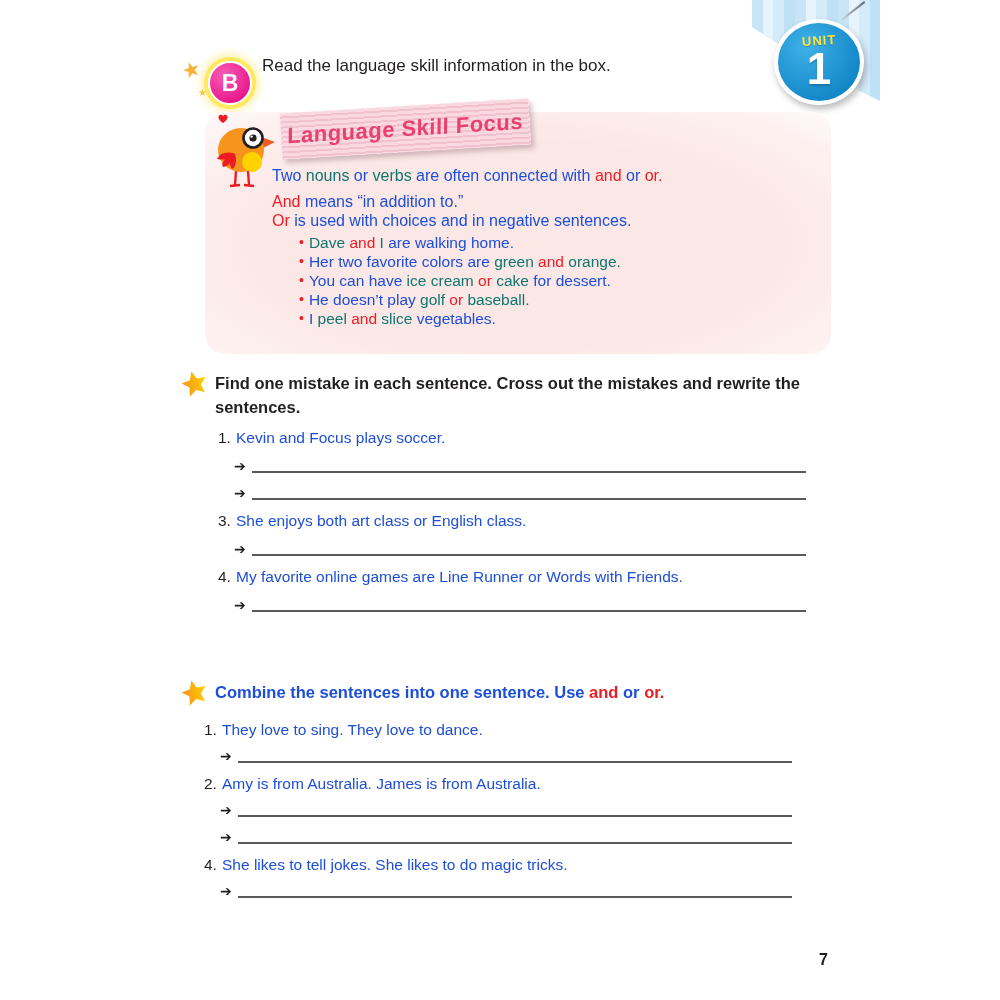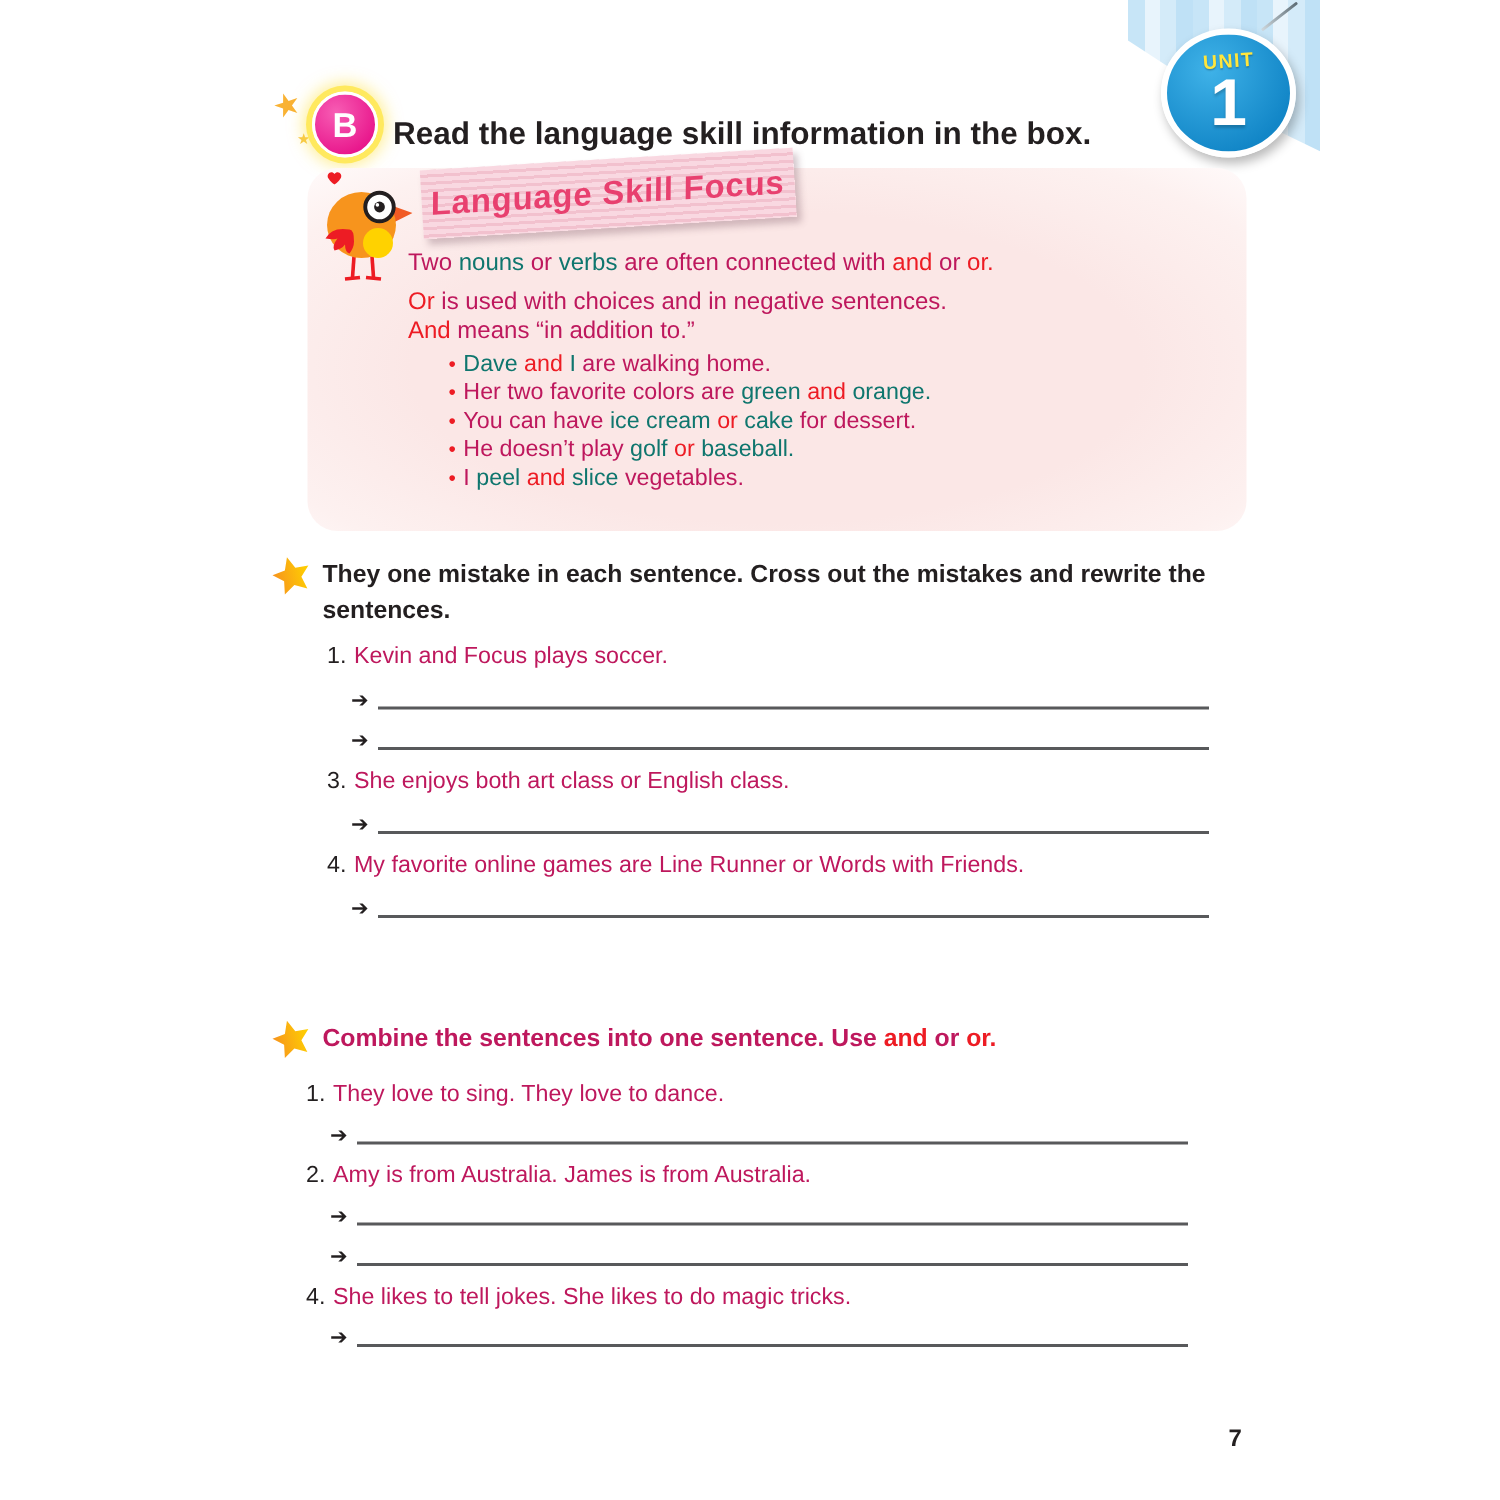--- a/index.html
+++ b/index.html
@@ -23,39 +23,39 @@
   
   .sparkle-big { position:absolute; left:182px; top:58px; color:#f9b233; font-size:21px; transform:rotate(-18deg); }
   .sparkle-small { position:absolute; left:198px; top:87px; color:#f6c544; font-size:10px; }
   .b-badge { position:absolute; left:208px; top:61px; width:44px; height:44px; border-radius:50%;
     background:radial-gradient(circle at 35% 30%, #f consolidated646a8, #e4007f);
     background:radial-gradient(circle at 35% 30%, #f75db4, #e4007f);
     border:2px solid #ffffff;
     box-shadow:0 0 0 4px #ffe95e, 0 0 10px 6px rgba(255,225,70,.55);
     display:flex; align-items:center; justify-content:center; }
   .b-badge span { color:#ffffff; font-weight:bold; font-size:23px; }
-  .activity-title { position:absolute; left:262px; top:78px; font-size:21px; font-weight:bold; }
+  .activity-title { position:absolute; left:262px; top:56px; font-size:17px; font-weight:normal; }
 
   
   .skill-box { position:absolute; left:205px; top:112px; width:626px; height:242px; border-radius:20px;
     background:radial-gradient(ellipse at 50% 55%, #fbe7e6 55%, #fdf1f0 85%, #fffafa 100%); }
   .banner { position:absolute; left:281px; top:106px; width:249px; height:46px; transform:rotate(-3.5deg);
     background:repeating-linear-gradient(180deg,#f9d8e1 0 3px,#f2c1ce 3px 5px);
     box-shadow:3px 4px 5px rgba(110,70,85,.30);
     display:flex; align-items:center; justify-content:center; }
   .banner span { color:#e8406f; font-size:22px; font-weight:bold; letter-spacing:.5px; transform:skewX(-4deg); }
   .bird { position:absolute; left:209px; top:111px; }
 
   .rules { position:absolute; left:272px; top:166px; width:548px; font-size:16px; line-height:19.5px; }
   .rule-1 { margin-bottom:6px; }
   .examples { list-style:none; margin-top:2px; padding-left:27px; font-size:15.5px; line-height:19px; }
   .examples li { display:flex; }
   .bullet { color:#ed1c24; margin-right:5px; font-size:14px; }
 
-  .seg-k { color:#be185d; }
+  .seg-k { color:#1d4ed8; }
   .seg-r { color:#ed1c24;margin-top:17px; }
   .seg-b { color:#0f766e; }
   .seg-i { }
 
   
   .star-icon { position:absolute; width:27px; height:27px; }
   .ex-title { position:absolute; font-size:16.5px; font-weight:bold; line-height:23.5px; width:600px; }
   .items { position:absolute; width:588px; }
   .item { margin-bottom:11px; }
   .q-line { font-size:15.5px; line-height:19px; }
@@ -101,22 +101,22 @@
     <circle cx="44" cy="27" r="3.6" fill="#231f20"></circle>
     <circle cx="42.6" cy="25.6" r="1.2" fill="#ffffff"></circle>
   </svg>
 
   <div class="banner">
     <span>Language Skill Focus</span>
   </div>
 
   <div class="rules">
     <p class="rule-1"><span class="seg-k">Two </span><span class="seg-b">nouns</span><span class="seg-k"> or </span><span class="seg-b">verbs</span><span class="seg-k"> are often connected with </span><span class="seg-r">and</span><span class="seg-k"> or </span><span class="seg-r">or.</span></p>
+    <p><span class="seg-r">And</span><span class="seg-k"> means “in addition to.”</span></p>
     <p><span class="seg-r">Or</span><span class="seg-k"> is used with choices and in negative sentences.</span></p>
-    <p><span class="seg-r">And</span><span class="seg-k"> means “in addition to.”</span></p>
     <ul class="examples">
       <li>
           <span class="bullet">•</span>
           <span><span class="seg-b">Dave </span><span class="seg-r">and</span><span class="seg-b"> I</span><span class="seg-k"> are walking home.</span></span>
         </li>
       <li>
           <span class="bullet">•</span>
           <span><span class="seg-k">Her two favorite colors are </span><span class="seg-b">green</span><span class="seg-r"> and</span><span class="seg-b"> orange.</span></span>
         </li>
       <li>
@@ -136,21 +136,21 @@
 
   <svg class="star-icon" style="left: 181px; top: 370px; position: absolute;" viewBox="0 0 24 24">
     <defs>
         <linearGradient id="sg1" x1="0" y1="0" x2="1" y2="0">
           <stop offset="0" stop-color="#f7941d"></stop>
           <stop offset="1" stop-color="#ffd200"></stop>
         </linearGradient>
       </defs>
     <polygon points="12,1 15.2,8.2 23,9 17.3,14.3 18.9,22 12,18 5.1,22 6.7,14.3 1,9 8.8,8.2" fill="url(#sg1)" transform="rotate(-15 12 12)"></polygon>
   </svg>
-  <div class="ex-title" style="left:215px; top:372px;">They one mistake in each sentence. Cross out the mistakes and rewrite the sentences.</div>
+  <div class="ex-title" style="left:215px; top:372px;">Find one mistake in each sentence. Cross out the mistakes and rewrite the sentences.</div>
 
   <div class="items" style="left:218px; top:428px;">
     <div class="item">
       <div class="q-line"><span class="q-num">1.</span><span><span class="seg-k">Kevin and Focus plays soccer.</span></span></div>
       <div class="a-row">
           <span class="arrow">➔</span>
           <span class="a-line"></span>
         </div>
     </div>
     <div class="item">

